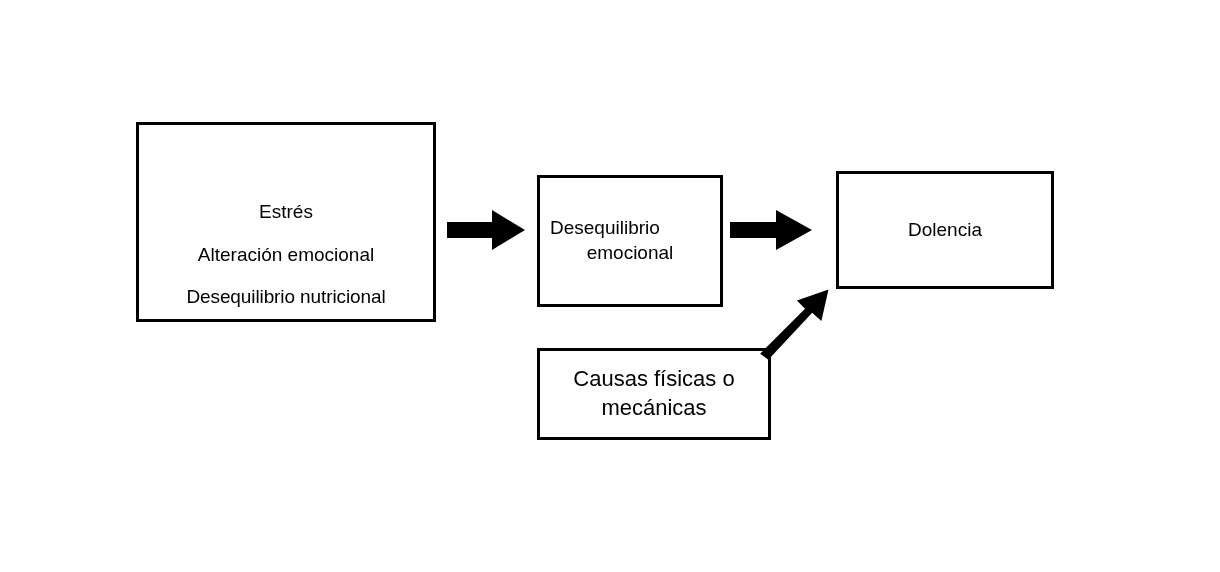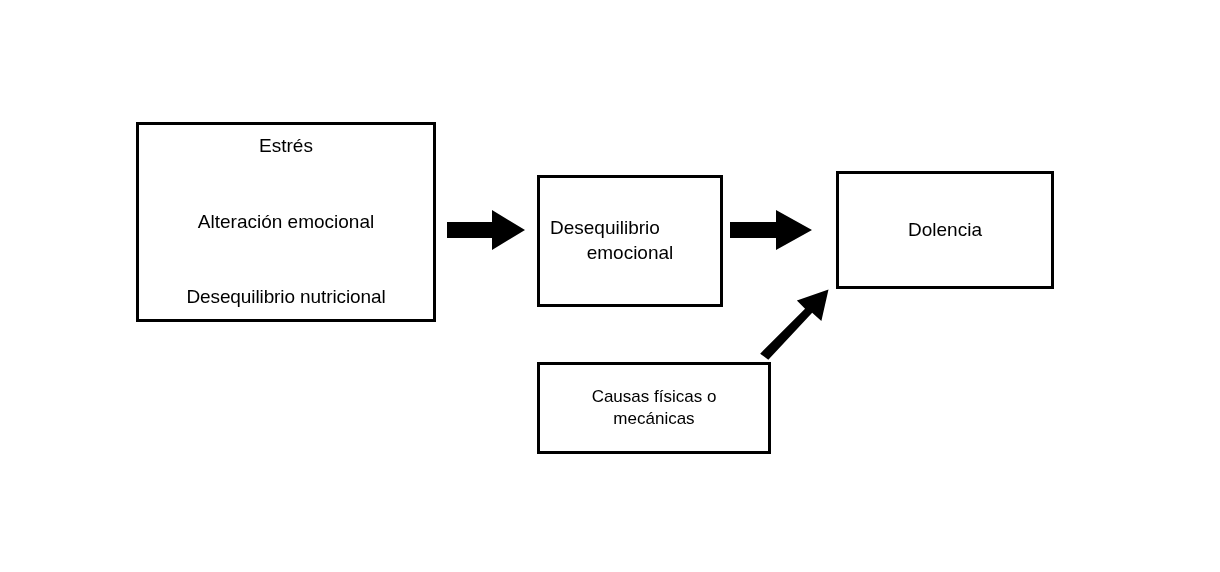--- a/index.html
+++ b/index.html
@@ -36,21 +36,21 @@
     text-align: center;
   }
 
   
   #node-stress {
     left: 136px;
     top: 122px;
     width: 300px;
     height: 200px;
     font-size: 19px;
-    justify-content: space-between;
+    justify-content: flex-end;
   }
   #node-stress .line { margin: 9px 0; }
   #node-stress .line.l3 { letter-spacing: -0.1px; }
 
   
   #node-visceral {
     left: 537px;
     top: 175px;
     width: 186px;
     height: 132px;
@@ -67,22 +67,21 @@
     font-size: 19px;
     margin-left: 48px;
   }
 
   
   #node-causas {
     left: 537px;
     top: 348px;
     width: 234px;
     height: 92px;
-    font-size: 17px;
-    margin-top: 14px;
+    font-size: 22px;
   }
 
   
   .arrow-svg {
     position: absolute;
     overflow: visible;
   }
   #arrow-1 { left: 440px; top: 203px; }
   #arrow-2 { left: 724px; top: 203px; }
   #arrow-3 { left: 752px; top: 278px; }

